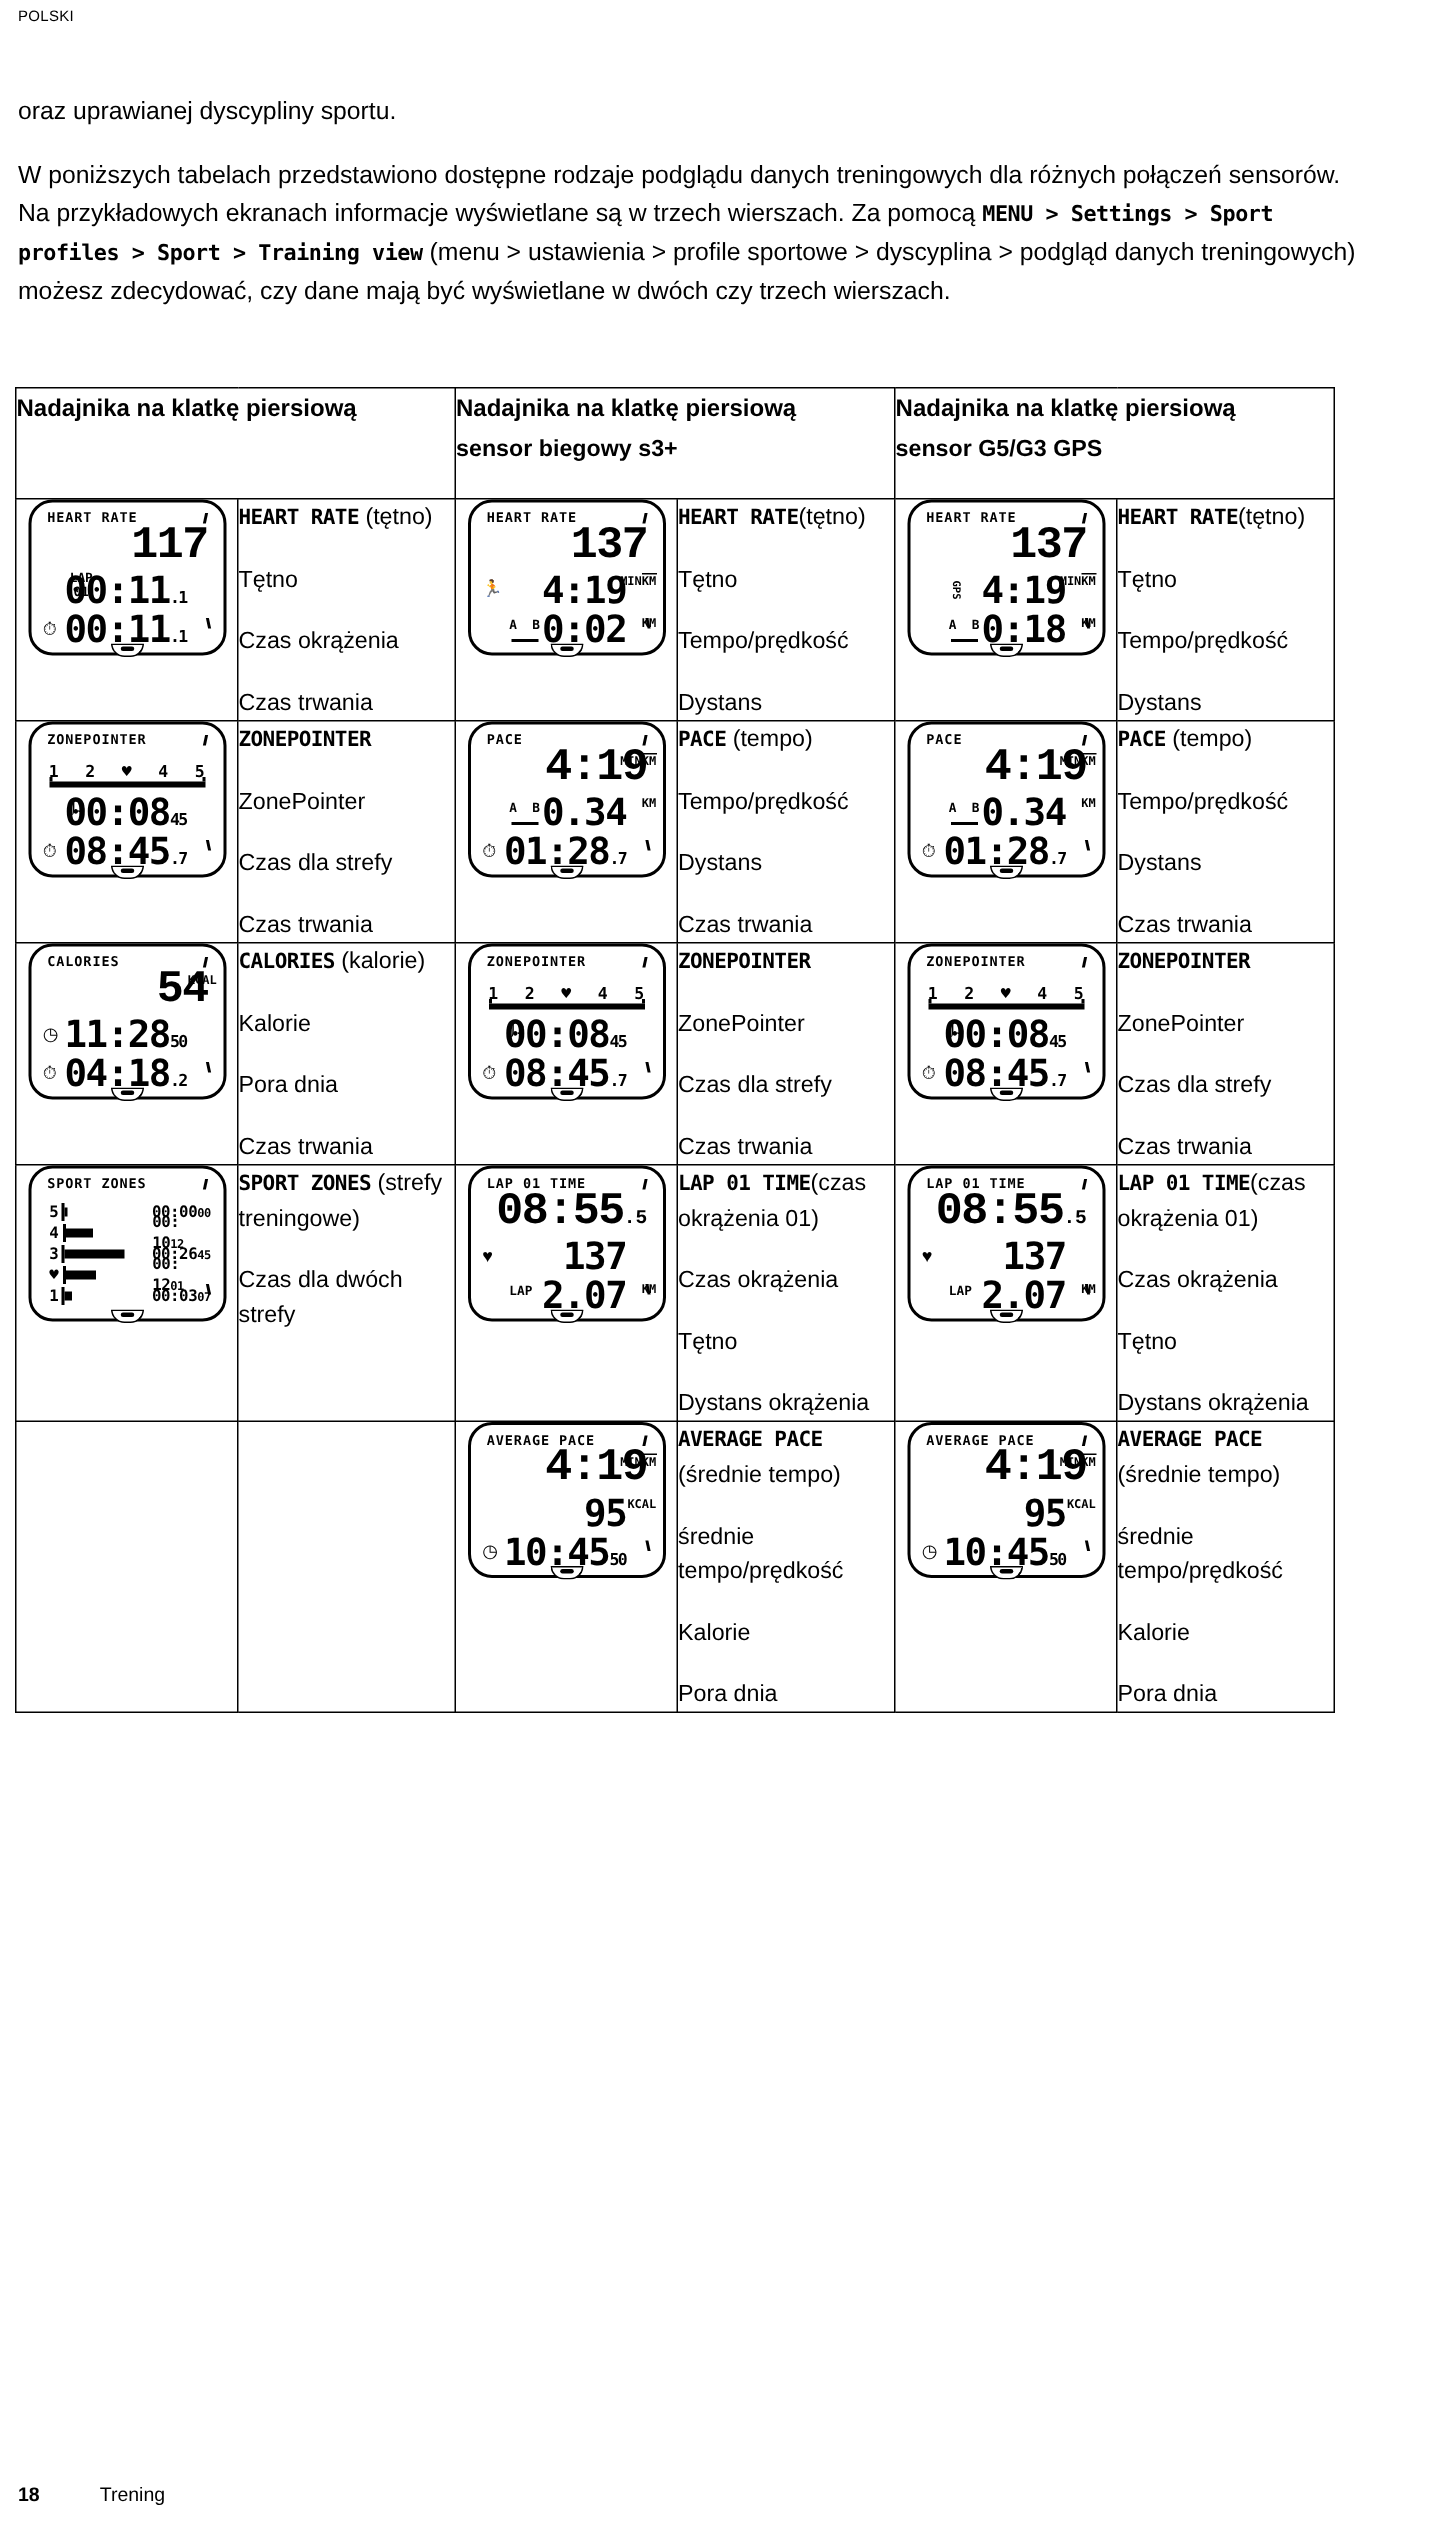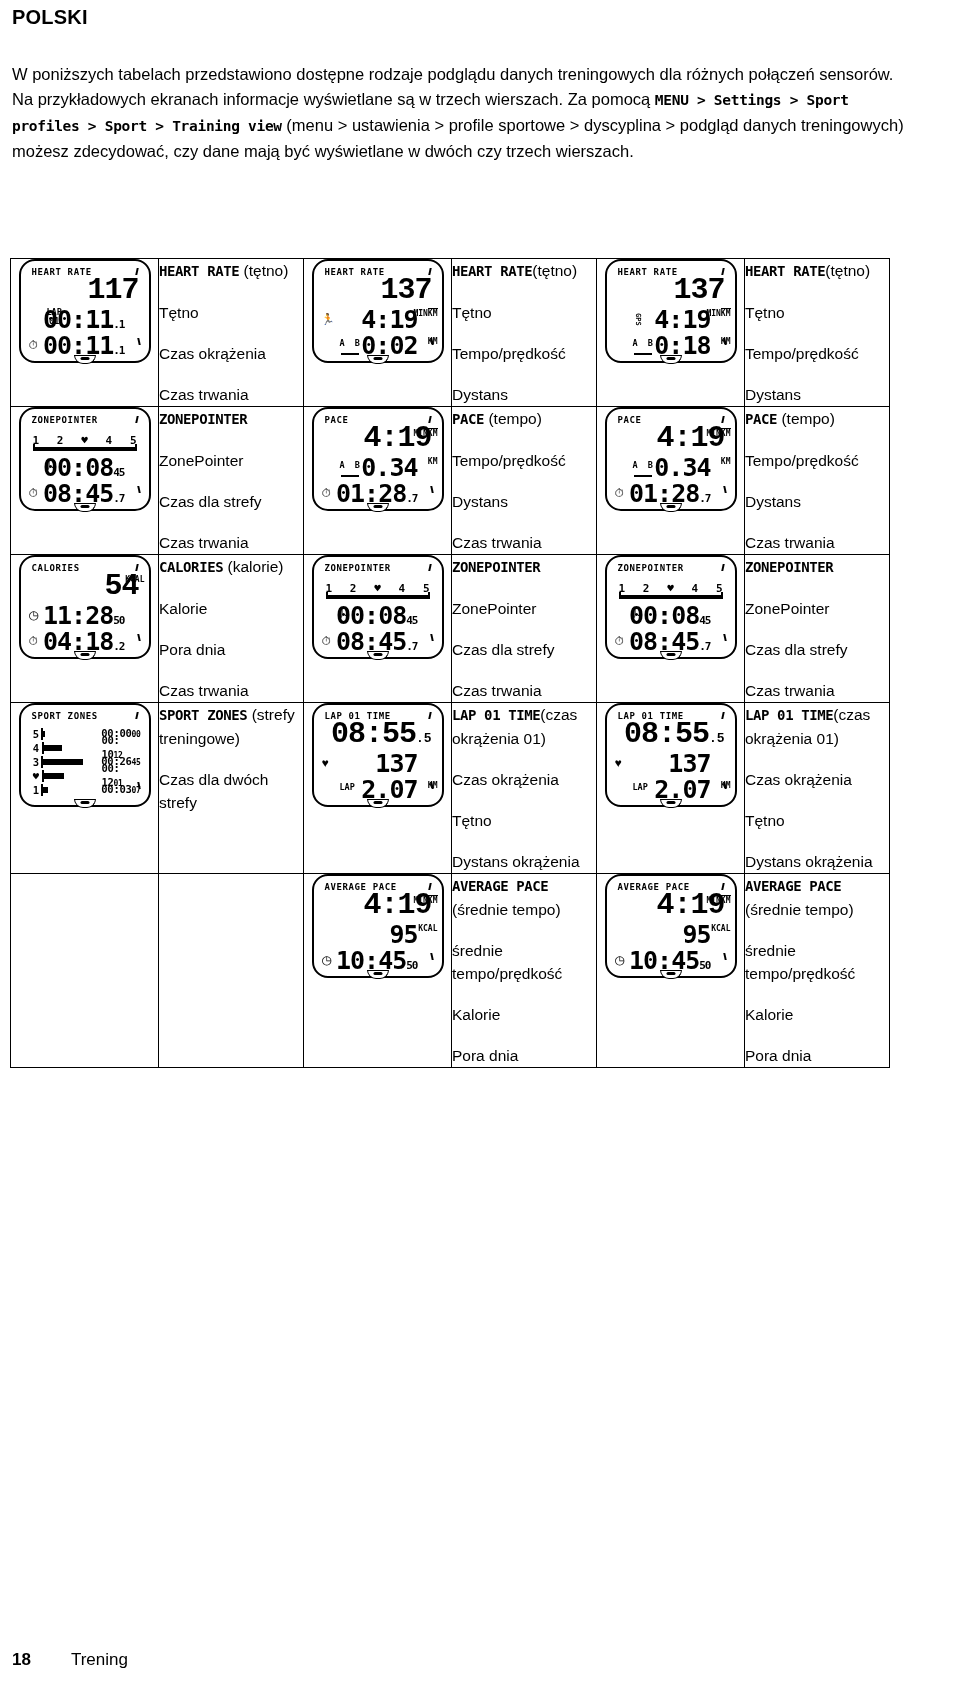--- a/index.html
+++ b/index.html
@@ -19,22 +19,22 @@
     position: relative;
     width: 960px;
     height: 1692px;
     padding: 0;
   }
 
   
   .lang-tag {
     position: absolute;
     left: 12px; top: 6px;
-    font-size: 20px;
-    font-weight: bold;
+    font-size: 10px;
+    font-weight: normal;
     letter-spacing: 0.2px;
   }
 
   .intro {
     position: absolute;
     left: 12px; top: 62px;
     width: 900px;
     font-size: 16.5px;
     line-height: 25px;
   }
@@ -266,46 +266,61 @@
   .dec {
     font-size: 13px;
     letter-spacing: 0;
   }
   .dec-sm { font-size: 11px; }
 
   
   .footer {
     position: absolute;
     left: 12px; bottom: 22px;
-    font-size: 17px;
+    font-size: 13px;
     text-align: center;
   }
   .footer .pg { font-weight: bold; margin-right: 40px; }
 </style>
 </head>
 <body>
 
 <div class="page">
 
   <div class="lang-tag">POLSKI</div>
 
   <div class="intro">
+    <p>oraz uprawianej dyscypliny sportu.</p>
     <p class="tight"><span>W poniższych tabelach przedstawiono dostępne rodzaje podglądu danych treningowych dla różnych połączeń sensorów. Na przykładowych ekranach informacje wyświetlane są w trzech wierszach. Za pomocą </span><span class="ui-path">MENU &gt; Settings &gt; Sport profiles &gt; Sport &gt; Training view</span><span> (menu &gt; ustawienia &gt; profile sportowe &gt; dyscyplina &gt; podgląd danych treningowych) możesz zdecydować, czy dane mają być wyświetlane w dwóch czy trzech wierszach.</span></p>
   </div>
 
   <table class="tbl">
     <colgroup>
       <col class="c-img">
         <col class="c-txt">
       <col class="c-img">
         <col class="c-txt">
       <col class="c-img">
         <col class="c-txt">
     </colgroup>
     <tbody id="tbody-root">
+      <tr>
+        <td class="hdr-cell" colspan="2">
+          <div>Nadajnika na klatkę piersiową</div>
+          <div class="hdr-sub"></div>
+        </td>
+        <td class="hdr-cell" colspan="2">
+          <div>Nadajnika na klatkę piersiową</div>
+          <div class="hdr-sub">sensor biegowy s3+</div>
+        </td>
+        <td class="hdr-cell" colspan="2">
+          <div>Nadajnika na klatkę piersiową</div>
+          <div class="hdr-sub">sensor G5/G3 GPS</div>
+        </td>
+      </tr>
     <tr>
           <td class="img-cell"><div class="watch"><div class="lcd">
                 <div class="lcd-title">HEART RATE</div>
                 <div class="corner-tick"></div>
                 <div class="corner-tick bl"></div>
                 <div class="bigval r1">117</div>
                 <div class="bigval r2" style="top:46px;">00:11<span class="dec-sm">.1</span></div>
                 <span class="lbl-left" style="top:47px;">LAP<br>01</span>
                 <div class="bigval r3">00:11<span class="dec-sm">.1</span></div>
                 <span class="icon-left" style="top:78px;">⏱</span>

